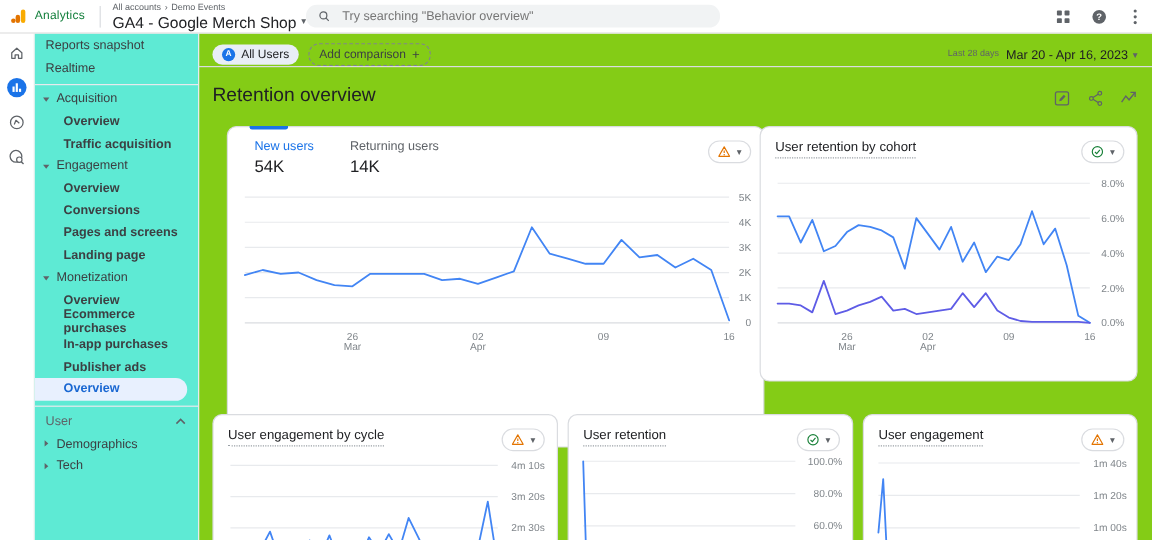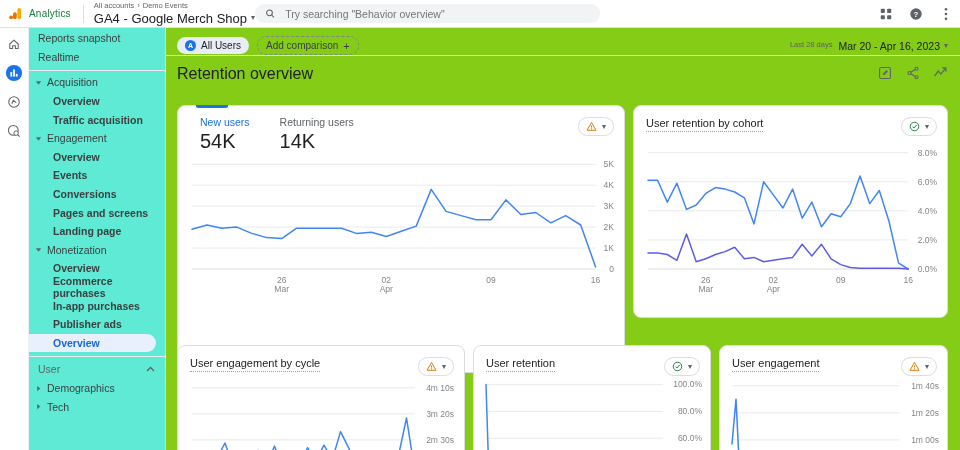--- a/index.html
+++ b/index.html
@@ -45,38 +45,38 @@
   .chip{height:17px;display:flex;align-items:center;gap:5px;font-size:10px;color:#202124;
     border-radius:9px;padding:0 8px;cursor:pointer;}
   .chip-filled{background:#e9eef6;}
   .chip-dashed{border:1px dashed #80868b;color:#3c4043;}
   .chip-avatar{width:11px;height:11px;border-radius:50%;background:#1a73e8;color:#fff;font-size:7px;
     font-weight:bold;display:flex;align-items:center;justify-content:center;}
   .plus{font-size:11px;color:#3c4043;}
   .date-box{margin-left:auto;display:flex;align-items:flex-start;gap:6px;cursor:pointer;}
   .date-small{font-size:7.5px;color:#5f6368;}
   .date-main{font-size:10.5px;color:#202124;display:flex;align-items:center;gap:4px;}
-  .title-row{position:absolute;top:38px;left:12px;right:12px;height:24px;display:flex;align-items:flex-start;}
+  .title-row{position:absolute;top:38px;left:12px;right:12px;height:24px;display:flex;align-items:flex-end;}
   .page-title{font-size:16px;font-weight:400;color:#202124;margin:0;}
   .report-actions{margin-left:auto;display:flex;align-items:center;gap:13px;}
   .ricon{width:15px;height:15px;display:flex;align-items:center;justify-content:center;cursor:pointer;}
   
   .card{position:absolute;background:#fff;border:1px solid #dadce0;border-radius:8px;box-sizing:border-box;}
-  .card-trend{left:12px;top:78px;width:448px;height:268px;}
+  .card-trend{left:24px;top:78px;width:448px;height:268px;}
   .card-cohort{left:468px;top:78px;width:315px;height:213px;}
   .card-a{left:12px;top:318px;width:288px;height:213px;}
   .card-b{left:308px;top:318px;width:238px;height:213px;}
   .card-c{left:554px;top:318px;width:229px;height:213px;}
   .tab-indicator{position:absolute;top:-1px;left:18px;width:32px;height:3px;background:#1a73e8;
     border-radius:0 0 2px 2px;}
   .metrics{position:absolute;top:10px;left:22px;display:flex;gap:30px;}
   .metric{cursor:pointer;}
   .metric-label{font-size:10.5px;color:#5f6368;display:block;}
   .metric.sel .metric-label{color:#1a73e8;}
-  .metric-value{font-size:20px;font-weight:300;color:#202124;display:block;margin-top:2px;}
+  .metric-value{font-size:14px;font-weight:300;color:#202124;display:block;margin-top:2px;}
   .card-title{position:absolute;top:11px;left:12px;font-size:11px;color:#202124;
     border-bottom:1px dotted #9aa0a6;padding-bottom:2px;}
   .status-pill{position:absolute;top:11px;right:10px;height:17px;border:1px solid #dadce0;
     border-radius:10px;background:#fff;display:flex;align-items:center;gap:5px;padding:0 7px;cursor:pointer;}
   .status-pill .ico{display:none;width:11px;height:11px;align-items:center;justify-content:center;}
   .status-pill[data-status="warning"] .ico-warn{display:inline-flex;}
   .status-pill[data-status="ok"] .ico-ok{display:inline-flex;}
   .chart{position:absolute;}
   .ch-trend{left:10px;top:44px;width:428px;height:145px;}
   .ch-cohort{left:10px;top:30px;width:295px;height:159px;}
@@ -199,23 +199,20 @@
           <svg width="7" height="7" viewBox="0 0 8 8">
             <path d="M1 2.5 H7 L4 6.5 Z" fill="#5f6368"></path>
           </svg>
         </span>
         <span>Engagement</span>
       </div>
       <div class="nav-row t-sub">
         <span>Overview</span>
       </div>
       <div class="nav-row t-sub">
-        <span>Events</span>
-      </div>
-      <div class="nav-row t-sub">
         <span>Conversions</span>
       </div>
       <div class="nav-row t-sub">
         <span>Pages and screens</span>
       </div>
       <div class="nav-row t-sub">
         <span>Landing page</span>
       </div>
       <div class="nav-row t-group">
         <span class="nav-arrow">

